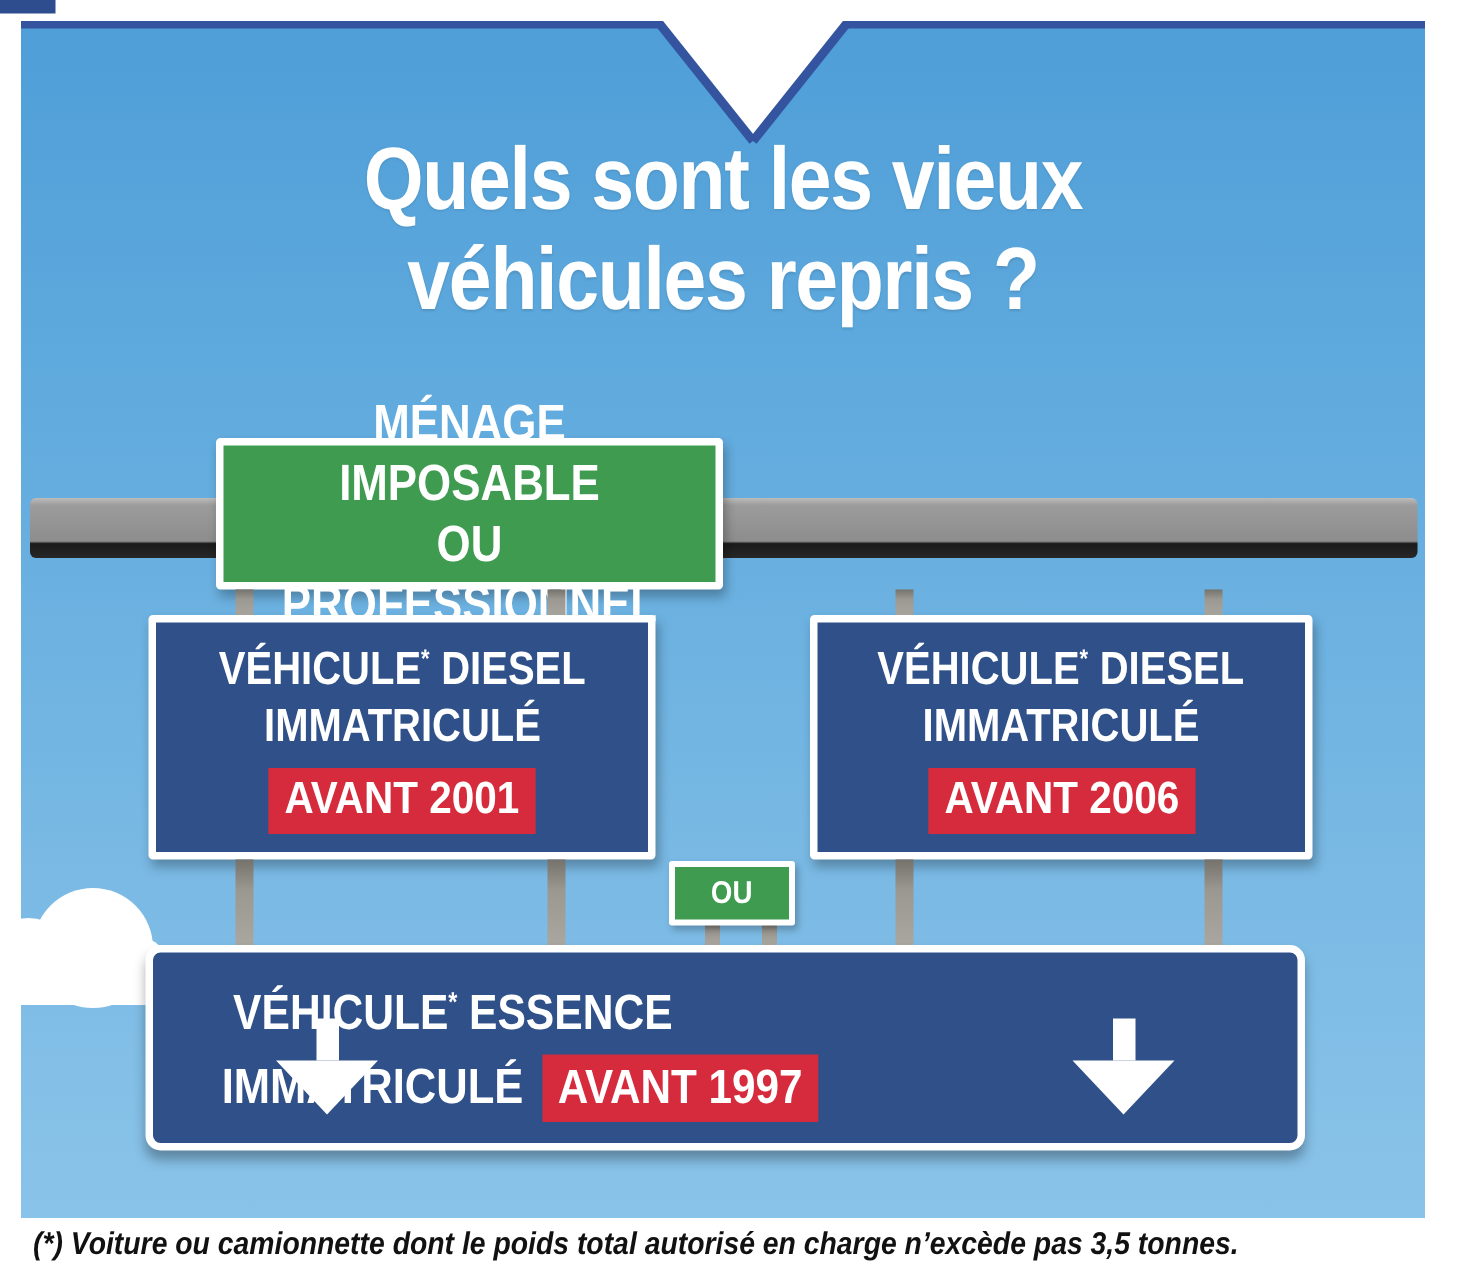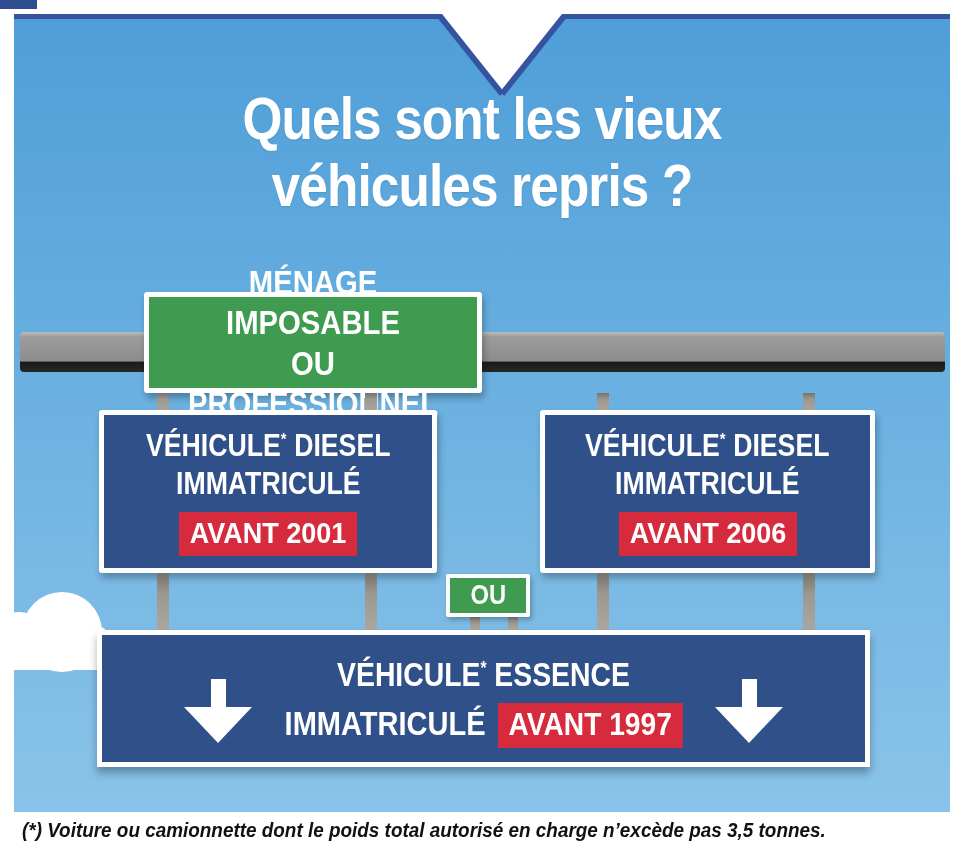--- a/index.html
+++ b/index.html
@@ -62,36 +62,36 @@
   .post.short { top:379px; height:18px; }
   .post.tall  { top:559px; height:58px; }
   .post.p1 { left:143px; } .post.p2 { left:351px; }
   .post.p3 { left:583px; } .post.p4 { left:789px; }
   .post.ou1 { left:456px; top:601px; height:16px; width:10px; }
   .post.ou2 { left:494px; top:601px; height:16px; width:10px; }
 
   .ou-sign {
     position:absolute; left:432px; top:560px; width:84px; height:43px;
     box-sizing:border-box; border:4px solid #ffffff; border-radius:2px;
-    background:#3f9b50; color:#ffffff; font-weight:bold; font-size:27px;
+    background:#3f9b50; color:#ffffff; font-weight:bold; font-size:21px;
     display:flex; align-items:center; justify-content:center;
     box-shadow:2px 3px 5px rgba(0,0,0,0.25);
   }
   .ou-sign .lbl { transform:scaleX(0.88); }
 
   .cloud-part { position:absolute; background:#ffffff; }
   .cloud-b1 { left:8px; top:578px; width:80px; height:80px; border-radius:50%; }
   .cloud-b2 { left:-24px; top:598px; width:58px; height:58px; border-radius:50%; }
   .cloud-base { left:0; top:612px; width:96px; height:44px; border-radius:0 14px 14px 0; }
 
   .bottom-sign {
     position:absolute; left:83px; top:616px; width:773px; height:137px;
-    box-sizing:border-box; border:5px solid #ffffff; border-radius:0;
+    box-sizing:border-box; border:5px solid #ffffff; border-radius:10px;
     background:#2f5089; box-shadow:0 6px 8px rgba(0,0,0,0.3);
-    color:#ffffff; text-align:center;
+    color:#ffffff; text-align:left;
   }
   .bottom-sign .txt { padding-top:20px; }
   .bottom-sign .veh-line { font-size:33px; }
   .bottom-sign .line2 { margin-top:8px; font-weight:bold; font-size:33px;
     transform:scaleX(0.88); transform-origin:center; white-space:nowrap; }
   .bottom-sign .line2 .badge { margin:0 0 0 14px; font-size:32px; padding:5px 12px 8px; transform:none; vertical-align:baseline; }
 
   .arrow { position:absolute; top:44px; width:68px; }
   .arrow .stem { width:15px; height:28px; background:#ffffff; margin:0 auto; }
   .arrow .head { width:0; height:0; margin:0 auto;

